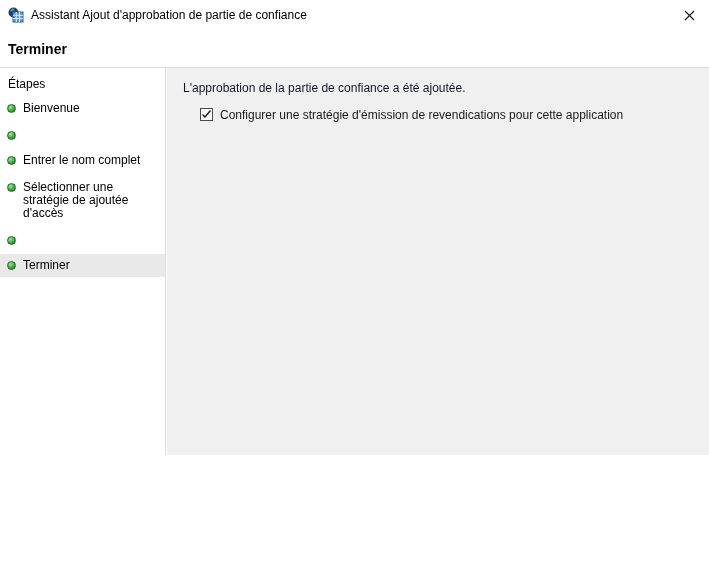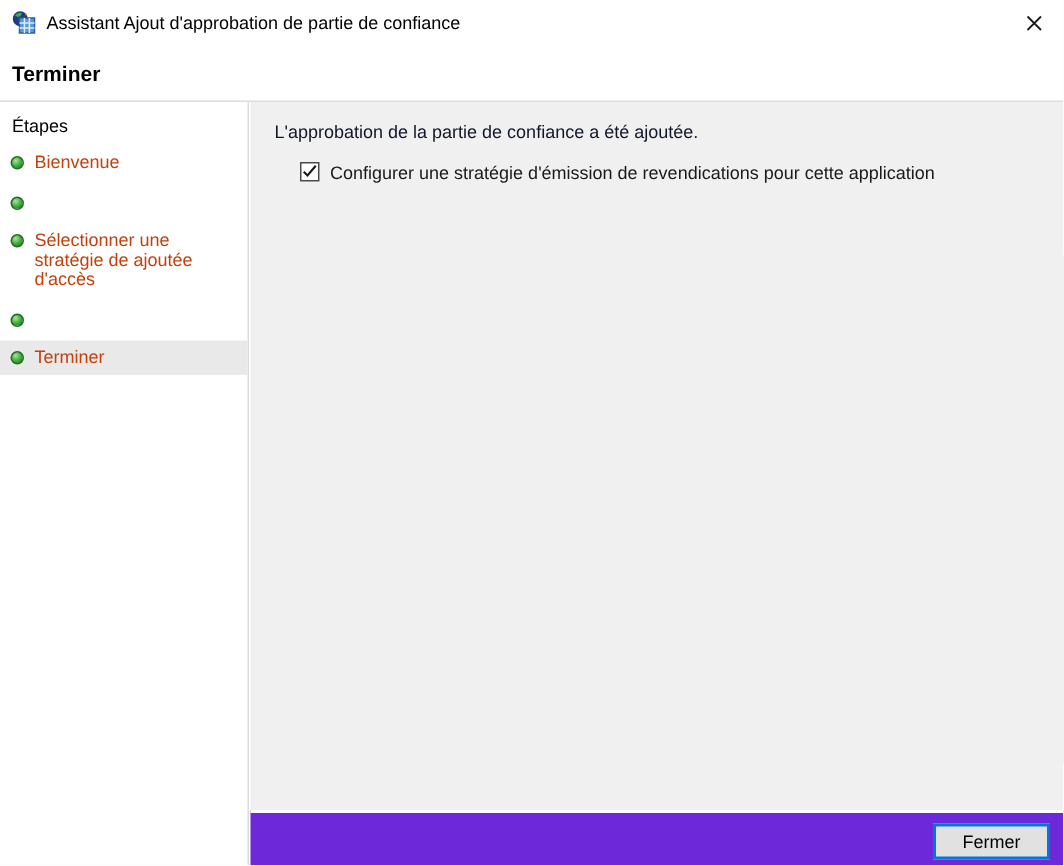--- a/index.html
+++ b/index.html
@@ -5,21 +5,21 @@
   * { margin: 0; padding: 0; box-sizing: border-box; }
   html, body { background: #ffffff; }
   body {
     font-family: "Liberation Sans", "DejaVu Sans", sans-serif;
     font-size: 12px;
     color: #1a1a1a;
   }
   .window {
     position: relative;
     width: 709px;
-    height: 577px;
+    height: 455px;
     background: #ffffff;
     overflow: hidden;
   }
 
   
   .titlebar {
     position: absolute;
     left: 0; top: 0; width: 709px; height: 30px;
     background: #ffffff;
     display: flex;
@@ -88,21 +88,21 @@
     line-height: 13px;
   }
   .step .dot {
     flex: 0 0 auto;
     width: 9px; height: 9px;
     margin: 2px 7px 0 0;
     border-radius: 50%;
     background: radial-gradient(circle at 35% 30%, #a9e2a1 0%, #3aa83a 55%, #1d7a1d 100%);
     border: 1px solid #1e6e1e;
   }
-  .step .step-label { color: #c2410c; }
+  .step .step-label { color: #000000; }
   .step.active { background: #e9e9e9; }
 
   
   .main {
     position: absolute;
     left: 167px; top: 68px; width: 542px; height: 472px;
     background: #f1f0f0;
   }
   .status-text {
     position: absolute;
@@ -187,20 +187,24 @@
     <ul class="steps">
       <li class="step">
         <span class="dot"></span>
         <span class="step-label">Bienvenue</span>
       </li>
       <li class="step">
         <span class="dot"></span>
       </li>
       <li class="step">
         <span class="dot"></span>
+        <span class="step-label">Entrer le nom complet</span>
+      </li>
+      <li class="step">
+        <span class="dot"></span>
         <span class="step-label">Sélectionner une stratégie de ajoutée d'accès</span>
       </li>
       <li class="step">
         <span class="dot"></span>
       </li>
       <li class="step active">
         <span class="dot"></span>
         <span class="step-label">Terminer</span>
       </li>
     </ul>

